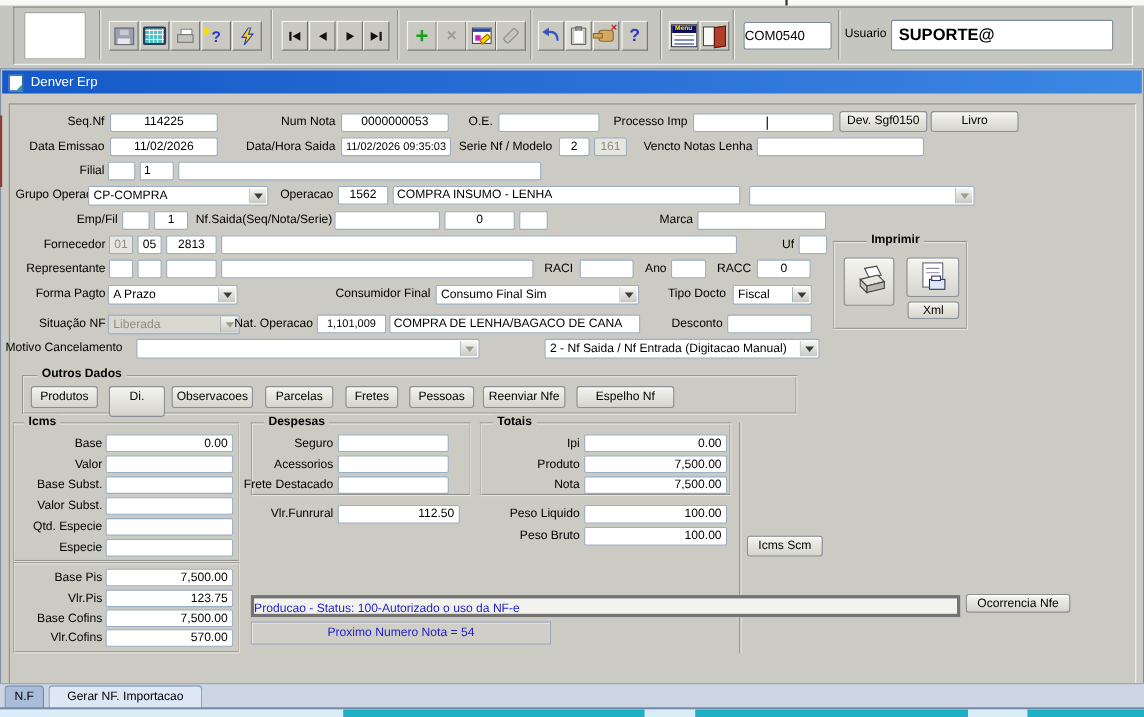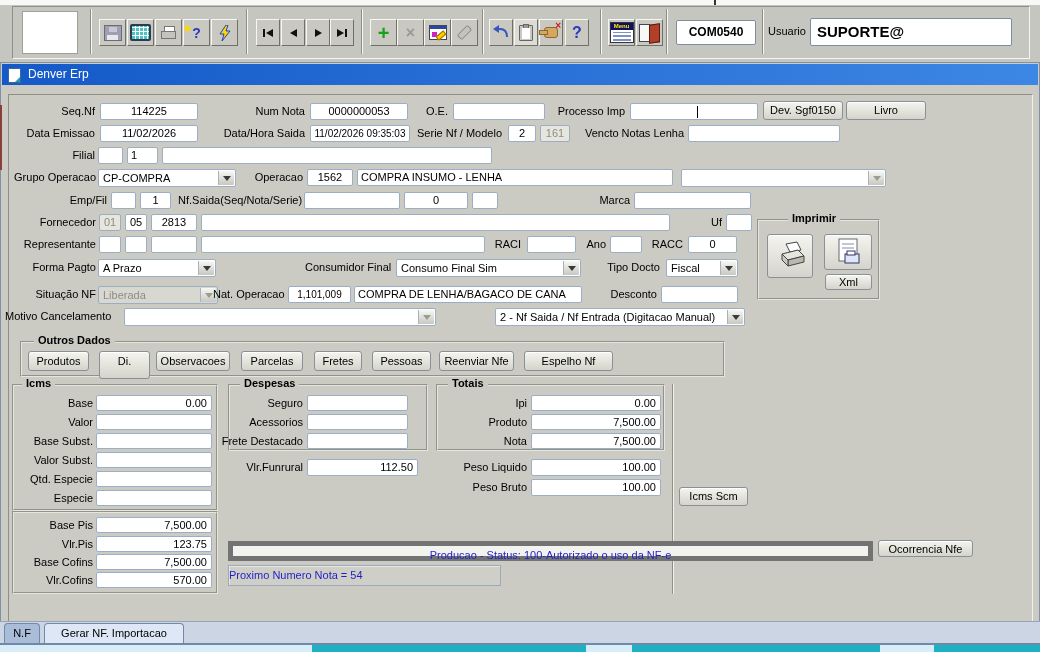--- a/index.html
+++ b/index.html
@@ -78,24 +78,24 @@
   .i-doc .tc{position:absolute;right:0;bottom:0;width:0;height:0;border-left:5px solid transparent;border-bottom:5px solid #20a0a8}
   .plus{color:#18a018;font-weight:bold;font-size:20px;line-height:14px}
   .xmark{color:#9a9a92;font-weight:bold;font-size:16px;line-height:14px}
   
   .tabstrip{position:absolute;left:0;top:621px;width:1040px;height:23px;background:#ccd5e3;border-top:1px solid #98a4b8}
   .tab{position:absolute;top:623px;height:21px;box-sizing:border-box;border:1px solid #7388ac;border-bottom:none;
        border-radius:4px 4px 0 0;text-align:center;line-height:19px}
   .tab.on{background:#a9bdd8}
   .tab.off{background:#dde7f5}
   .caret{position:absolute;width:1px;height:12px;background:#000}
-  .statusbar{position:absolute;box-sizing:border-box;background:#f2f2ee;border:5px solid #737373;
-       text-align:center;color:#1f1fc8;line-height:18px}
+  .statusbar{position:absolute;box-sizing:border-box;background:#f2f2ee;border:3px solid #737373;
+       color:#1f1fc8;line-height:18px}
   .panelblue{position:absolute;box-sizing:border-box;background:#cfcfc8;border:1px solid #9aa8c0;
-       text-align:left;color:#1f1fc8;line-height:19px;box-shadow:inset 1px 1px 0 #e8e8e2}
+       text-align:center;color:#1f1fc8;line-height:19px;box-shadow:inset 1px 1px 0 #e8e8e2}
 </style>
 </head>
 <body>
 
 <div id="screen">
 
   <div class="abs" style="left:0;top:0;width:1040px;height:5px;background:#f8f8f6"></div>
   <div class="abs" style="left:714px;top:0;width:2px;height:5px;background:#333"></div>
 
   <div class="tbar"></div>
@@ -201,21 +201,21 @@
   <div class="tbtn" style="left:636px;top:19px">
     <div class="i-exit">
         <div class="frame"></div>
         <div class="door"></div>
       </div>
   </div>
 
   <div class="sep" style="left:666px"></div>
 
   <div class="abs" style="left:676px;top:20px;width:80px;height:25px;background:#fff;border:1px solid #7f8c9a;border-radius:2px;
-       font-weight:bold;font-size:12px;text-align:center;line-height:23px;box-sizing:border-box">COM0540</div>
+       font-weight:normal;font-size:12px;text-align:left;line-height:23px;box-sizing:border-box">COM0540</div>
 
   <div class="sep" style="left:762px"></div>
 
   <div class="lbl l" style="left:768px;top:23px;width:44px">Usuario</div>
   <div class="abs" style="left:810px;top:18px;width:202px;height:28px;background:#fff;border:1px solid #7f8c9a;border-radius:2px;
        font-weight:bold;font-size:15px;line-height:26px;padding-left:6px;box-sizing:border-box">SUPORTE@</div>
 
   <div class="abs" style="left:0;top:62px;width:1038px;height:583px;border:1px solid #8090a8;background:#cbcbc3"></div>
 
   <div class="abs" style="left:2px;top:64px;width:1036px;height:21px;background:linear-gradient(to right,#1459c8,#3d87e4)"></div>
@@ -248,21 +248,21 @@
   <div class="fld c dim" style="left:540px;top:125px;width:30px">161</div>
   <div class="lbl" style="left:570px;top:125px;width:114px">Vencto Notas Lenha</div>
   <div class="fld" style="left:688px;top:125px;width:152px"></div>
 
   <div class="lbl" style="left:20px;top:147px;width:75px">Filial</div>
   <div class="fld" style="left:98px;top:147px;width:25px"></div>
   <div class="fld" style="left:127px;top:147px;width:31px">1</div>
   <div class="fld" style="left:162px;top:147px;width:330px"></div>
 
   <div class="lbl" style="left:5px;top:169px;width:91px">Grupo Operacao</div>
-  <div class="combo" style="left:98px;top:169px;width:138px">
+  <div class="combo" style="left:80px;top:169px;width:164px">
     <span class="cv">CP-COMPRA</span>
     <span class="arr">
         <span class="tri"></span>
       </span>
   </div>
   <div class="lbl" style="left:253px;top:169px;width:50px">Operacao</div>
   <div class="fld c" style="left:307px;top:169px;width:46px">1562</div>
   <div class="fld" style="left:357px;top:169px;width:316px">COMPRA INSUMO - LENHA</div>
   <div class="combo dis" style="left:681px;top:169px;width:205px">
     <span class="arr">

